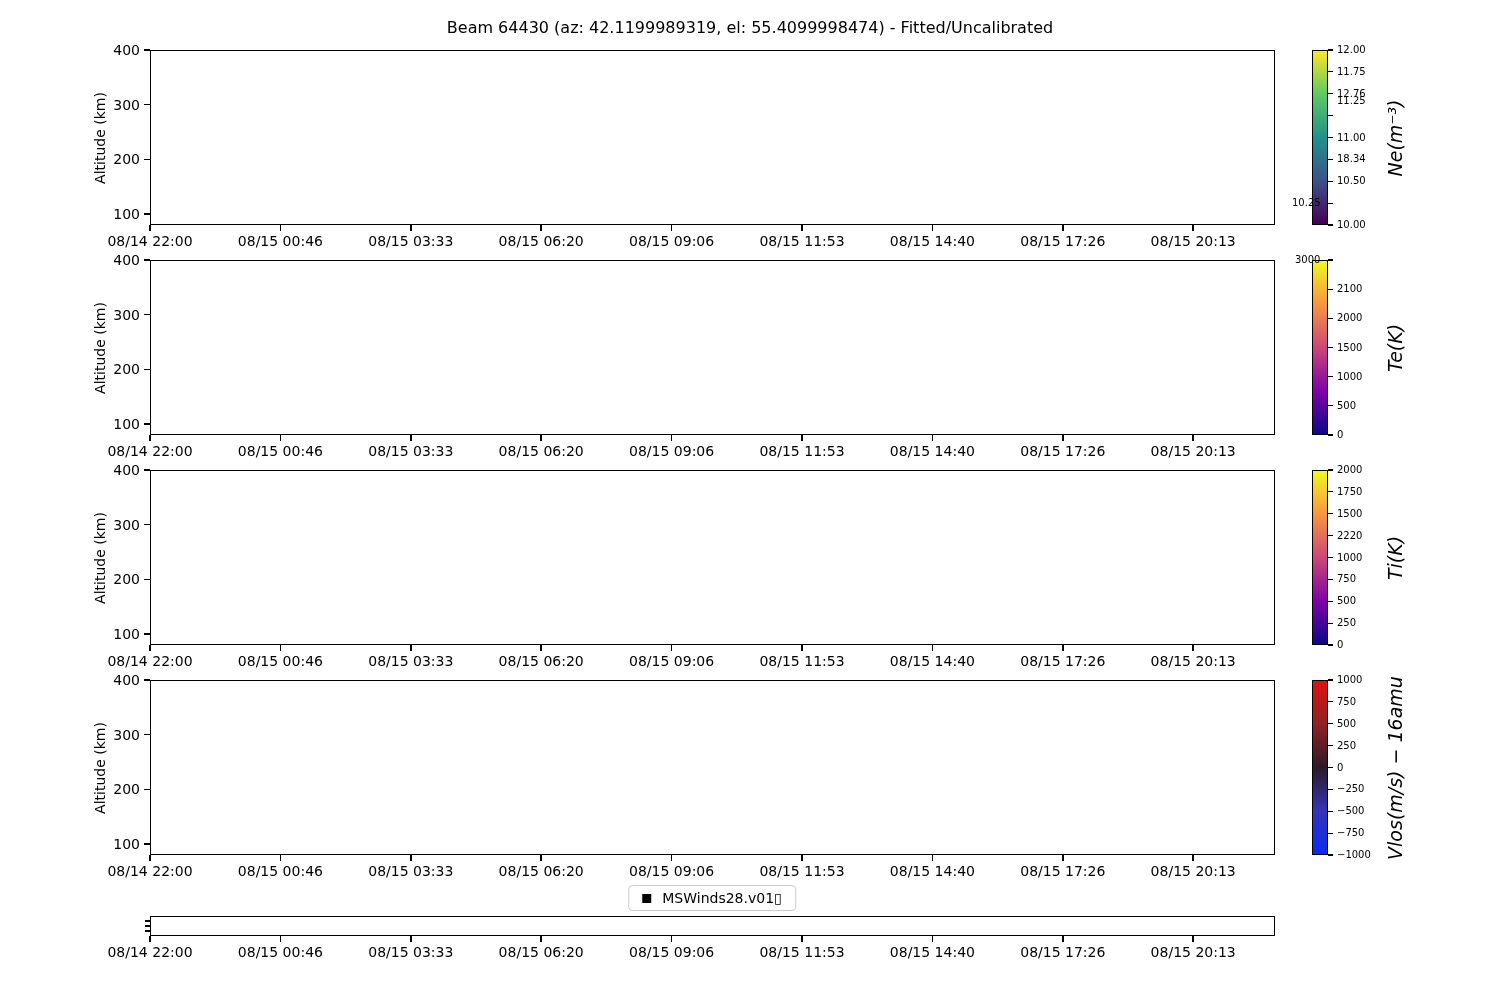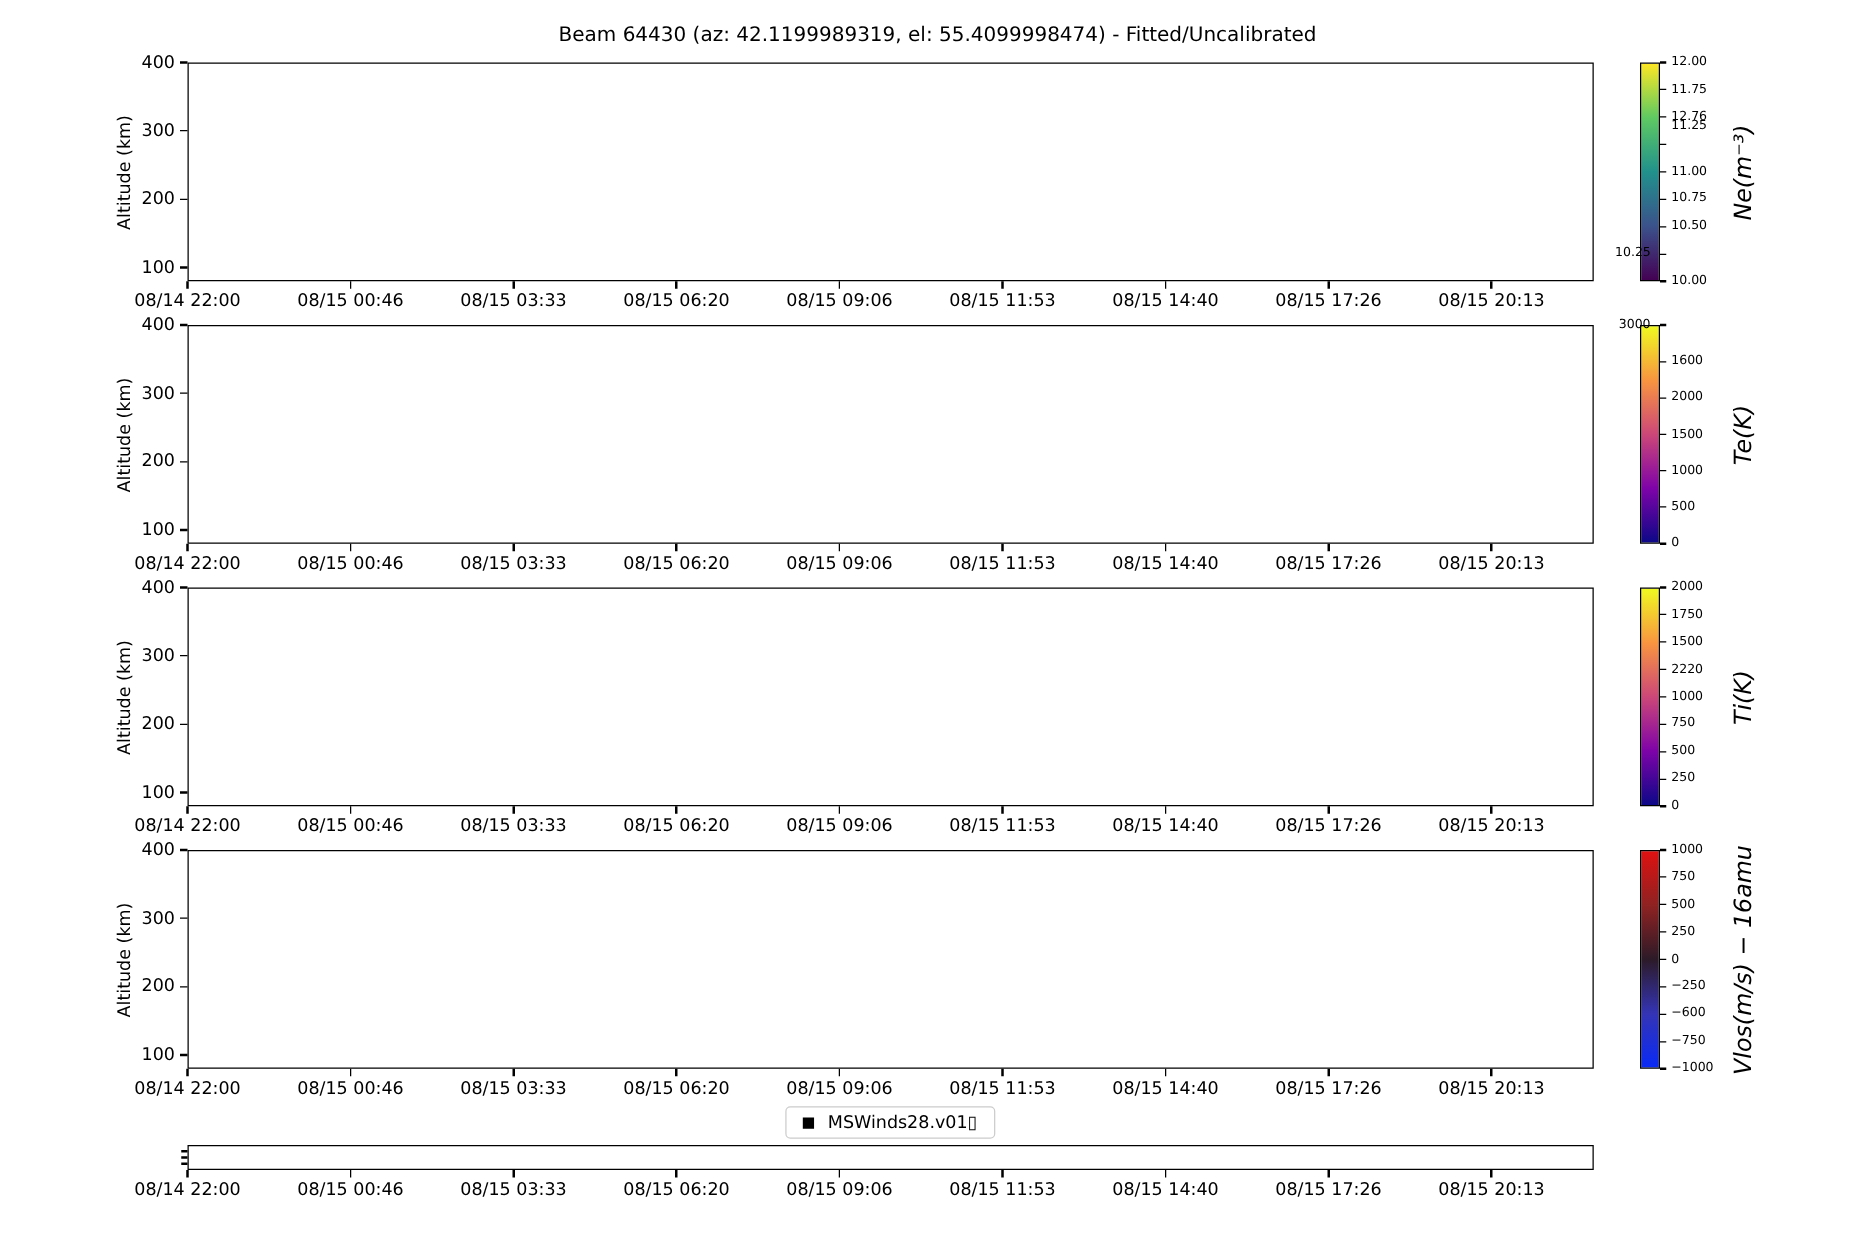--- a/index.html
+++ b/index.html
@@ -62,21 +62,21 @@
     <div class="cb-tick-label" style="left: 1337px; top: 42px;">12.00</div>
     <div class="tick" style="left: 1328px; top: 71.275px; width: 5px; height: 1.2px;"></div>
     <div class="cb-tick-label" style="left: 1337px; top: 63.875px;">11.75</div>
     <div class="tick" style="left: 1328px; top: 93.15px; width: 5px; height: 1.2px;"></div>
     <div class="cb-tick-label" style="left: 1337px; top: 85.75px;">12.76</div>
     <div class="tick" style="left: 1328px; top: 115.025px; width: 5px; height: 1.2px;"></div>
     <div class="cb-tick-label" style="left: 1337px; top: 93px;">11.25</div>
     <div class="tick" style="left: 1328px; top: 136.9px; width: 5px; height: 1.2px;"></div>
     <div class="cb-tick-label" style="left: 1337px; top: 129.5px;">11.00</div>
     <div class="tick" style="left: 1328px; top: 158.775px; width: 5px; height: 1.2px;"></div>
-    <div class="cb-tick-label" style="left: 1337px; top: 151.375px;">10.75</div>
+    <div class="cb-tick-label" style="left: 1337px; top: 151.375px;">18.34</div>
     <div class="tick" style="left: 1328px; top: 180.65px; width: 5px; height: 1.2px;"></div>
     <div class="cb-tick-label" style="left: 1337px; top: 173.25px;">10.50</div>
     <div class="tick" style="left: 1328px; top: 202.525px; width: 5px; height: 1.2px;"></div>
     <div class="cb-tick-label" style="left: 1292px; top: 195.125px;">10.25</div>
     <div class="tick" style="left: 1328px; top: 224.4px; width: 5px; height: 1.2px;"></div>
     <div class="cb-tick-label" style="left: 1337px; top: 217px;">10.00</div>
     <div class="cb-axis-label" style="left: 1395px; top: 137.5px;">Ne(m⁻³)</div>
     <div class="panel" style="left: 150px; top: 260px; width: 1125px; height: 175px;"></div>
     <div class="axis-ylabel" style="left: 100px; top: 347.5px;">Altitude (km)</div>
     <div class="tick" style="left: 144px; top: 259.25px; width: 6px; height: 1.5px;"></div>
@@ -102,21 +102,21 @@
     <div class="tick" style="left: 931.65px; top: 435px; width: 1.5px; height: 6px;"></div>
     <div class="tick-label x-tick-label" style="left: 867.4px; top: 443px; width: 130px;">08/15 14:40</div>
     <div class="tick" style="left: 1062.05px; top: 435px; width: 1.5px; height: 6px;"></div>
     <div class="tick-label x-tick-label" style="left: 997.8px; top: 443px; width: 130px;">08/15 17:26</div>
     <div class="tick" style="left: 1192.45px; top: 435px; width: 1.5px; height: 6px;"></div>
     <div class="tick-label x-tick-label" style="left: 1128.2px; top: 443px; width: 130px;">08/15 20:13</div>
     <div class="cb" style="left: 1312px; top: 260px; width: 16px; height: 175px; background: linear-gradient(to top, rgb(13, 8, 135) 0%, rgb(126, 3, 168) 25%, rgb(204, 71, 120) 50%, rgb(248, 149, 64) 75%, rgb(240, 249, 33) 100%);"></div>
     <div class="tick" style="left: 1328px; top: 259.4px; width: 5px; height: 1.2px;"></div>
     <div class="cb-tick-label" style="left: 1295px; top: 252px;">3000</div>
     <div class="tick" style="left: 1328px; top: 288.567px; width: 5px; height: 1.2px;"></div>
-    <div class="cb-tick-label" style="left: 1337px; top: 281.167px;">1600</div>
+    <div class="cb-tick-label" style="left: 1337px; top: 281.167px;">2100</div>
     <div class="tick" style="left: 1328px; top: 317.733px; width: 5px; height: 1.2px;"></div>
     <div class="cb-tick-label" style="left: 1337px; top: 310.333px;">2000</div>
     <div class="tick" style="left: 1328px; top: 346.9px; width: 5px; height: 1.2px;"></div>
     <div class="cb-tick-label" style="left: 1337px; top: 339.5px;">1500</div>
     <div class="tick" style="left: 1328px; top: 376.067px; width: 5px; height: 1.2px;"></div>
     <div class="cb-tick-label" style="left: 1337px; top: 368.667px;">1000</div>
     <div class="tick" style="left: 1328px; top: 405.233px; width: 5px; height: 1.2px;"></div>
     <div class="cb-tick-label" style="left: 1337px; top: 397.833px;">500</div>
     <div class="tick" style="left: 1328px; top: 434.4px; width: 5px; height: 1.2px;"></div>
     <div class="cb-tick-label" style="left: 1337px; top: 427px;">0</div>
@@ -204,21 +204,21 @@
     <div class="cb-tick-label" style="left: 1337px; top: 693.875px;">750</div>
     <div class="tick" style="left: 1328px; top: 723.15px; width: 5px; height: 1.2px;"></div>
     <div class="cb-tick-label" style="left: 1337px; top: 715.75px;">500</div>
     <div class="tick" style="left: 1328px; top: 745.025px; width: 5px; height: 1.2px;"></div>
     <div class="cb-tick-label" style="left: 1337px; top: 737.625px;">250</div>
     <div class="tick" style="left: 1328px; top: 766.9px; width: 5px; height: 1.2px;"></div>
     <div class="cb-tick-label" style="left: 1337px; top: 759.5px;">0</div>
     <div class="tick" style="left: 1328px; top: 788.775px; width: 5px; height: 1.2px;"></div>
     <div class="cb-tick-label" style="left: 1337px; top: 781.375px;">−250</div>
     <div class="tick" style="left: 1328px; top: 810.65px; width: 5px; height: 1.2px;"></div>
-    <div class="cb-tick-label" style="left: 1337px; top: 803.25px;">−600</div>
+    <div class="cb-tick-label" style="left: 1337px; top: 803.25px;">−500</div>
     <div class="tick" style="left: 1328px; top: 832.525px; width: 5px; height: 1.2px;"></div>
     <div class="cb-tick-label" style="left: 1337px; top: 825.125px;">−750</div>
     <div class="tick" style="left: 1328px; top: 854.4px; width: 5px; height: 1.2px;"></div>
     <div class="cb-tick-label" style="left: 1337px; top: 847px;">−1000</div>
     <div class="cb-axis-label" style="left: 1395px; top: 767.5px;">Vlos(m/s) − 16amu</div>
     <div class="panel" style="left: 150px; top: 916px; width: 1125px; height: 20px;"></div>
     <div class="tick" style="left: 145px; top: 920.4px; width: 5px; height: 1.2px;"></div>
     <div class="tick" style="left: 145px; top: 925.4px; width: 5px; height: 1.2px;"></div>
     <div class="tick" style="left: 145px; top: 930.4px; width: 5px; height: 1.2px;"></div>
     <div class="tick" style="left: 149.25px; top: 936px; width: 1.5px; height: 6px;"></div>

